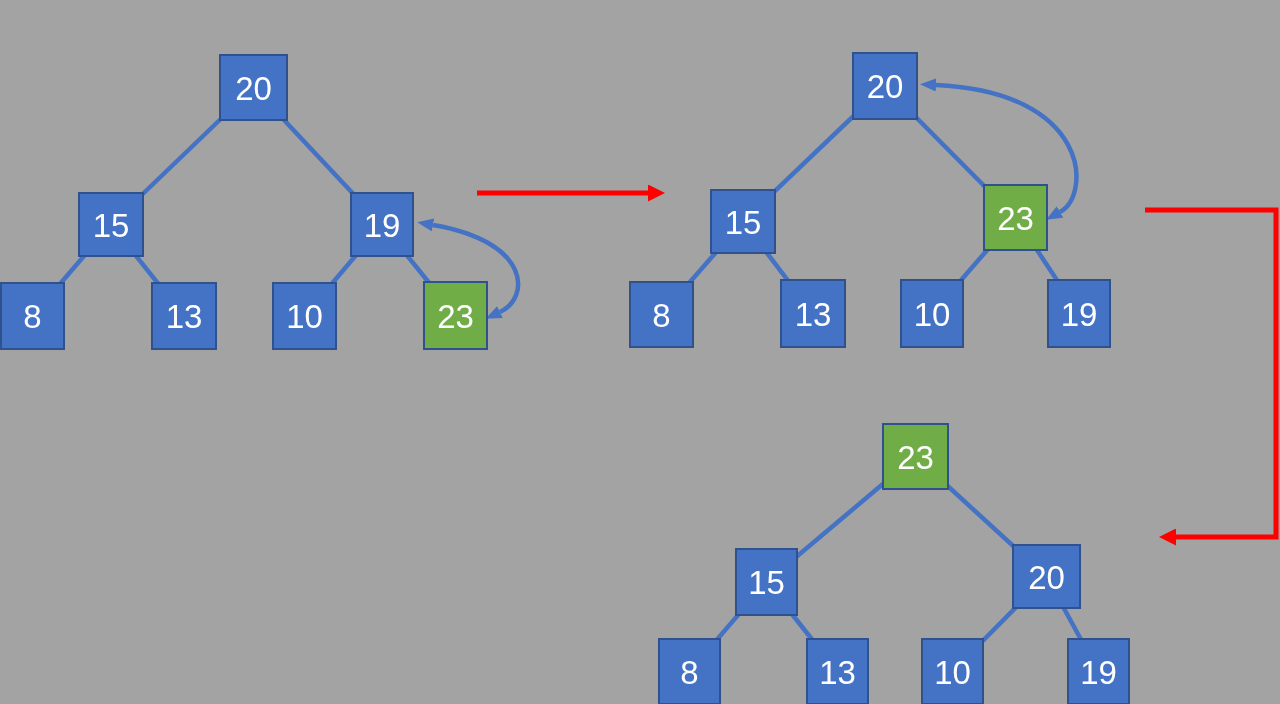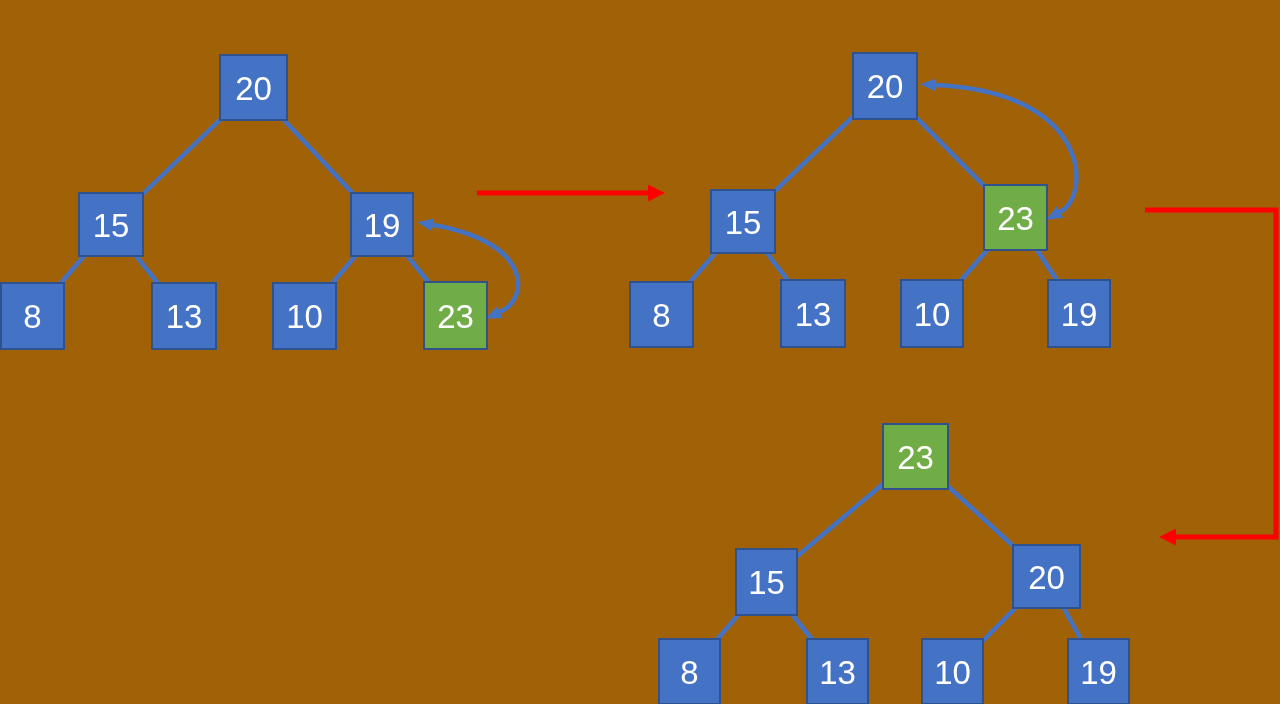--- a/index.html
+++ b/index.html
@@ -4,21 +4,21 @@
 <style>
   html, body {
     margin: 0;
     padding: 0;
     background: #000000;
   }
   .stage {
     position: relative;
     width: 1280px;
     height: 704px;
-    background: #a16207;
+    background: #a3a3a3;
     overflow: hidden;
   }
   svg { display: block; }
   svg text {
     font-family: "Liberation Sans", sans-serif;
     font-size: 33px;
   }
 </style>
 </head>
 <body>

